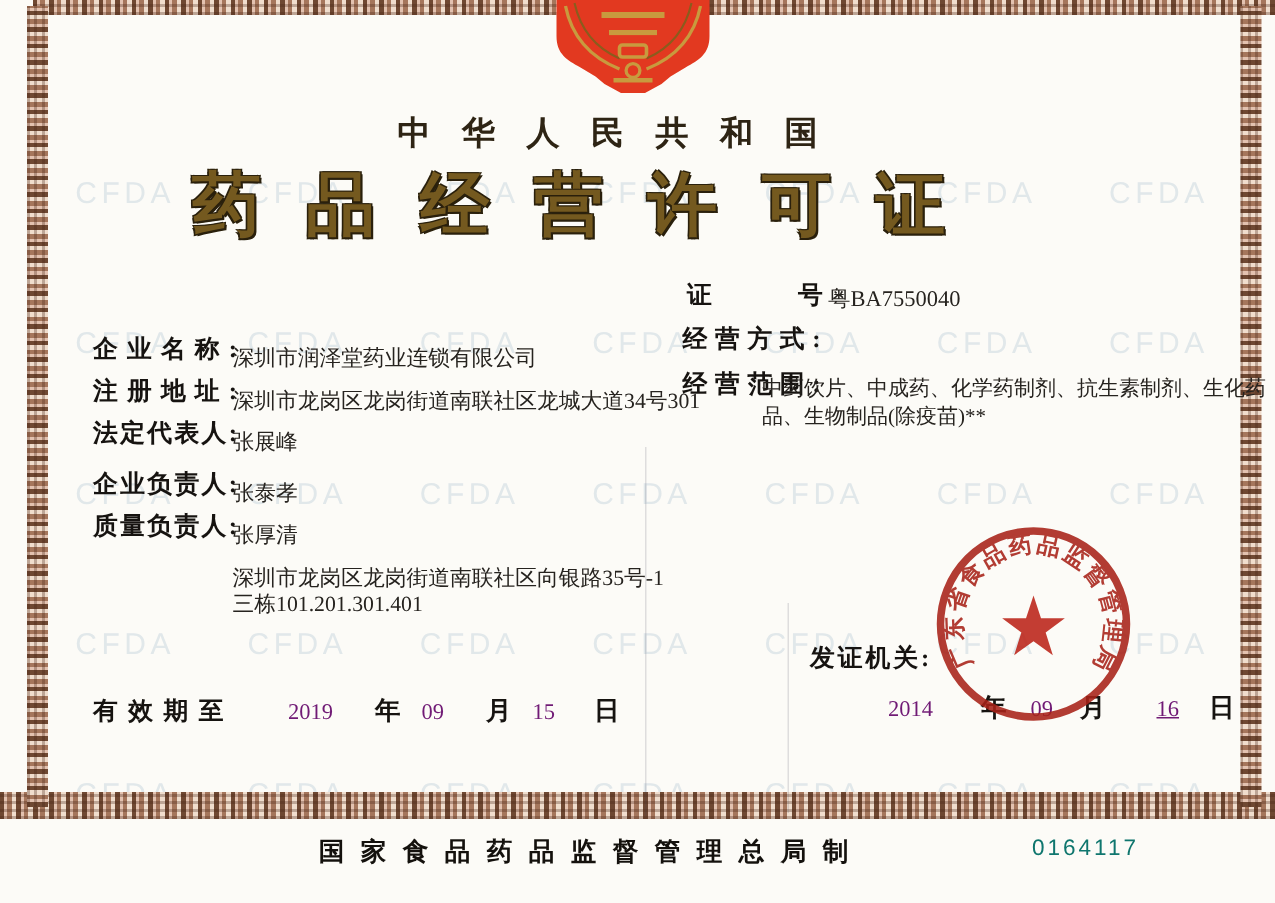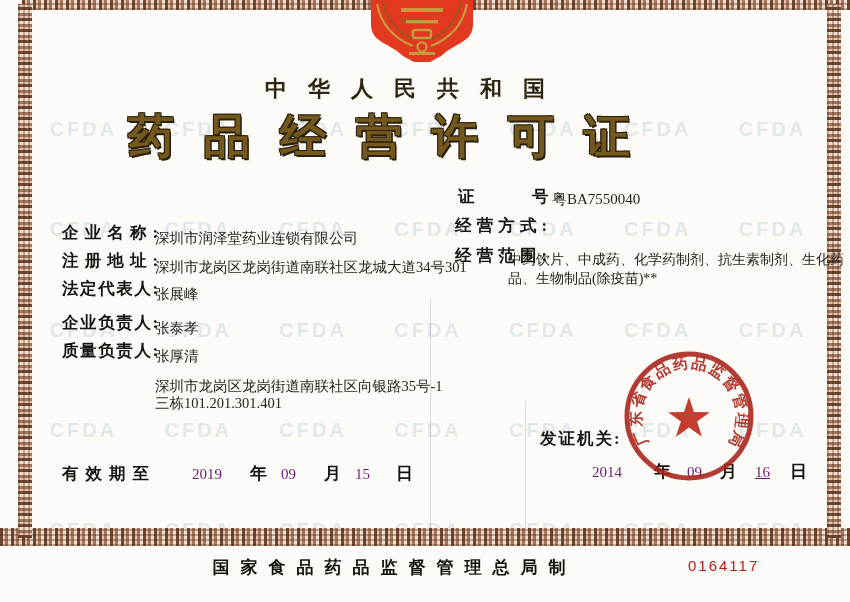--- a/index.html
+++ b/index.html
@@ -20,21 +20,21 @@
   .b-top{left:22px;top:0;width:828px;height:10px;}
   .b-bottom{left:0;top:528px;width:850px;height:18px;}
   .b-left{left:18px;top:4px;height:534px;}
   .b-right{left:827px;top:4px;height:534px;}
 
   
   .watermark-layer{position:absolute;left:26px;top:118px;right:20px;bottom:60px;
     display:grid;grid-template-columns:repeat(7,1fr);align-content:space-between;
     justify-items:center;z-index:0;pointer-events:none;}
   .wm{font-family:"Liberation Sans",sans-serif;font-size:20px;letter-spacing:3px;
-    color:rgba(130,165,190,.22);font-weight:bold;}
+    color:rgba(130,165,190,.22);font-weight:normal;}
 
   
   .fold{position:absolute;width:1px;background:rgba(70,70,85,.16);z-index:2;}
   .fold1{left:430px;top:298px;height:246px;}
   .fold2{left:525px;top:402px;height:140px;}
 
   
   .emblem{position:absolute;left:363px;top:0;z-index:3;}
 
   
@@ -75,21 +75,21 @@
   .inrow span{display:inline-block;}
 
   
   .seal{position:absolute;left:619px;top:346px;z-index:3;opacity:.88;}
 
   
   .footer-issuer{position:absolute;left:0;top:556px;width:850px;text-align:center;
     font-size:17px;font-weight:bold;letter-spacing:11px;padding-left:11px;padding-right:72px;
     box-sizing:border-box;z-index:2;color:#14110d;}
   .footer-serial{position:absolute;left:688px;top:557px;z-index:2;
-    font-family:"Liberation Sans",sans-serif;font-size:15px;letter-spacing:2px;color:#b91c1c;}
+    font-family:"Liberation Sans",sans-serif;font-size:15px;letter-spacing:2px;color:#0f766e;}
 </style>
 </head>
 <body>
 
 <div class="page">
 
   <div class="watermark-layer">
       <span class="wm">CFDA</span>
       <span class="wm">CFDA</span>
       <span class="wm">CFDA</span>
@@ -189,21 +189,21 @@
     <span class="date-unit" style="margin-left:22px;">日</span>
   </div>
 
   <span class="abs lbl issue-auth">发证机关:</span>
 
   <div class="abs inrow issue-row">
     <span class="date-num">2014</span>
     <span class="date-unit" style="margin-left:28px;">年</span>
     <span class="date-num" style="margin-left:12px;">09</span>
     <span class="date-unit" style="margin-left:14px;">月</span>
-    <span class="date-num" style="margin-left:14px;text-decoration:underline;">16</span>
+    <span class="date-num" style="margin-left:30px;text-decoration:underline;">16</span>
     <span class="date-unit" style="margin-left:16px;">日</span>
   </div>
 
   <div class="seal">
     <svg width="140" height="140" viewBox="-70 -70 140 140">
       <circle cx="0" cy="0" r="62" fill="none" stroke="#a82218" stroke-width="5"></circle>
       <path d="M0,-22 L5,-6.9 L20.9,-6.8 L8.1,2.6 L12.9,17.8 L0,8.5 L-12.9,17.8 L-8.1,2.6 L-20.9,-6.8 L-5,-6.9 Z" fill="#bc2318" transform="translate(0,3)"></path>
       <path id="sealTextPath" d="M -38.9,28.2 A 48,48 0 1 1 39.3,27.5" fill="none"></path>
       <text font-size="15.5" fill="#a82218" font-weight="bold" font-family="Liberation Serif, serif" letter-spacing="2">
         <textPath href="#sealTextPath" startOffset="2">广东省食品药品监督管理局</textPath>

